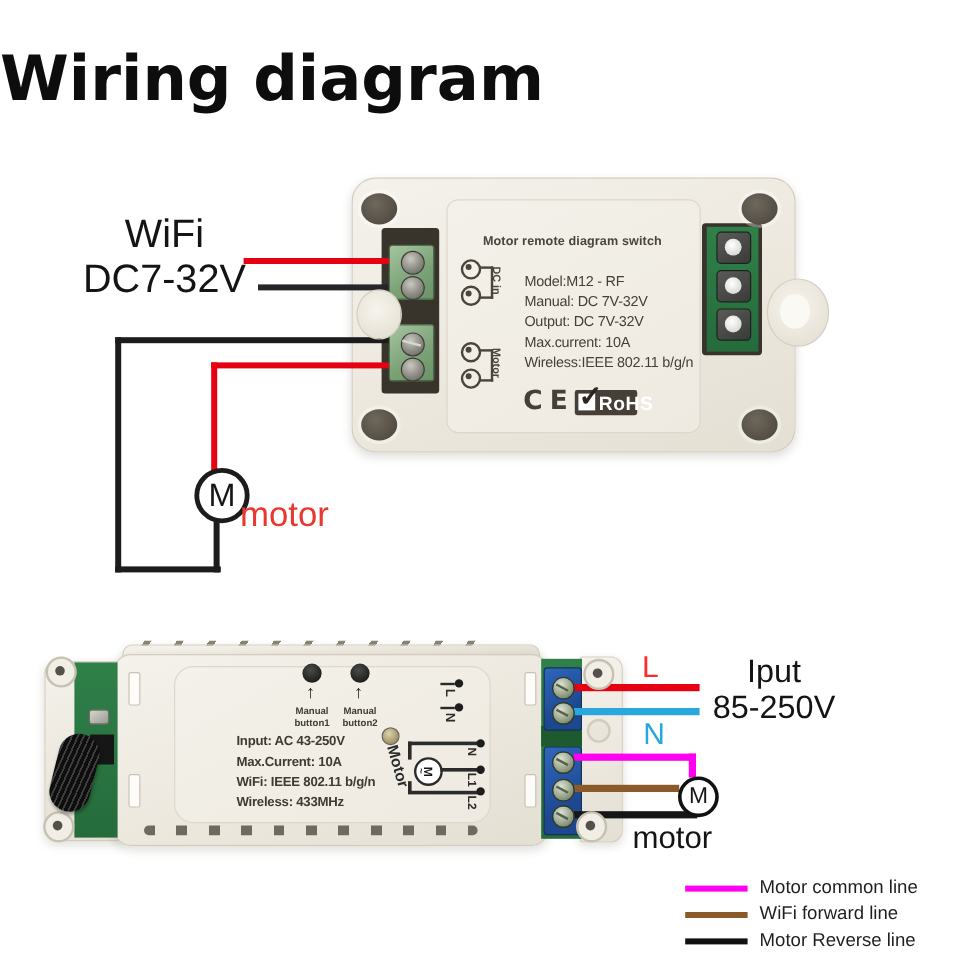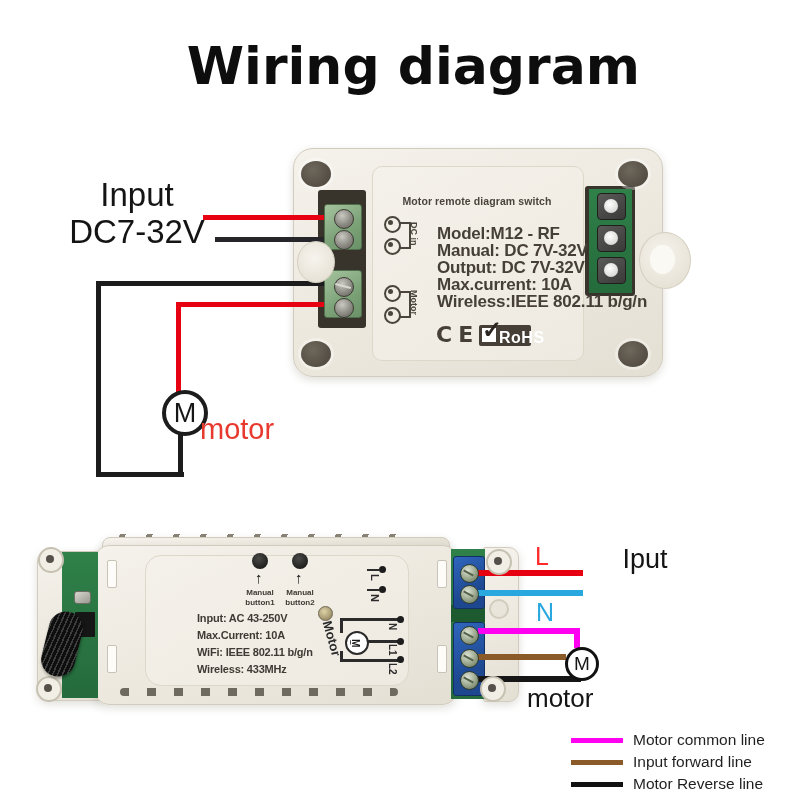--- a/index.html
+++ b/index.html
@@ -3,21 +3,21 @@
 <meta charset="utf-8">
 <style>
   html,body { margin:0; padding:0; background:#fff; }
   .canvas {
     position:relative; width:800px; height:800px; background:#ffffff;
     font-family:"Liberation Sans", sans-serif; overflow:hidden;
   }
   .abs { position:absolute; }
   
   .title {
-    position:absolute; left:0; top:36px; width:640px; text-align:right;
+    position:absolute; left:0; top:36px; width:640px; text-align:left;
     font-family:"DejaVu Sans", sans-serif; font-weight:700; font-size:52px; color:#0d0d0d;
     letter-spacing:0px;
   }
   
   .wire { position:absolute; z-index:3; }
   
   .shell {
     position:absolute; background:linear-gradient(160deg,#f5f2ec 0%,#ece8de 55%,#e3dfd3 100%);
     border:1px solid #d2ccbe; box-shadow:0 3px 8px rgba(80,70,50,.18); z-index:1;
   }
@@ -52,21 +52,21 @@
     border-radius:50%; background:radial-gradient(circle at 42% 38%, #ffffff, #d8d8d4 75%, #b9b9b4);
   }
   .bump {
     position:absolute; z-index:2; border-radius:50%;
     background:radial-gradient(circle at 45% 40%, #f7f4ee, #e6e2d6 75%, #dcd7c9);
     border:1px solid #d5cfc0;
   }
   .bump-hi { position:absolute; z-index:3; border-radius:50%; background:#fbf9f4; }
   
   .hdr { position:absolute; z-index:4; text-align:center; font-weight:700; font-size:10.5px; color:#4a443c; letter-spacing:.1px; }
-  .spec { position:absolute; z-index:4; font-weight:700; font-size:17px; letter-spacing:-.2px; color:#453f37; line-height:16.8px; white-space:nowrap; }
+  .spec { position:absolute; z-index:4; font-weight:400; font-size:12px; letter-spacing:-.2px; color:#453f37; line-height:16.8px; white-space:nowrap; }
   .ind-circle { position:absolute; z-index:4; width:13px; height:13px; border:2px solid #4a443c; border-radius:50%; }
   .ind-circle::after { content:""; position:absolute; left:2px; top:2px; width:5px; height:5px; border-radius:50%; background:#4a443c; }
   .bracket { position:absolute; z-index:4; border:2px solid #4a443c; border-left:none; background:transparent; }
   .rot90 { transform:rotate(90deg); transform-origin:left top; }
   .ind-label { position:absolute; z-index:4; font-size:9px; font-weight:700; color:#4a443c; white-space:nowrap; }
   .ce { position:absolute; z-index:4; font-size:22px; font-weight:600; letter-spacing:6px; color:#453f37; font-family:"DejaVu Sans", sans-serif; }
   .rohs { position:absolute; z-index:4; width:52px; height:21px; background:#453f37; border-radius:2px; }
   .rohs-box { position:absolute; left:3px; top:3px; width:14px; height:14px; background:#ffffff; }
   .rohs-check { position:absolute; left:0px; top:-12px; font-size:24px; font-weight:900; color:#2a2520; }
   .rohs-text { position:absolute; left:20px; top:4px; font-size:16px; font-weight:700; color:#ffffff; letter-spacing:.5px; }
@@ -114,21 +114,21 @@
   .legtext { position:absolute; z-index:4; font-size:15.5px; color:#1f1f1f; white-space:nowrap; }
 </style>
 </head>
 <body>
 
 <div class="canvas">
 
   <div class="title">Wiring diagram</div>
 
   <div class="biglabel" style="left:62px; top:176px; width:150px; font-size:33px; line-height:37px;">
-    <div>Input</div>
+    <div>WiFi</div>
     <div>DC7-32V</div>
   </div>
 
   <div class="wire" style="left:203px; top:215px; width:140px; height:5px; background:#e60012;"></div>
   <div class="wire" style="left:215px; top:237px; width:128px; height:5px; background:#26262a;"></div>
 
   <div class="wire" style="left:96px; top:281px; width:247px; height:5px; background:#1c1c1c;"></div>
   <div class="wire" style="left:96px; top:281px; width:5px; height:196px; background:#1c1c1c;"></div>
   <div class="wire" style="left:96px; top:472px; width:88px; height:5px; background:#1c1c1c;"></div>
   <div class="wire" style="left:178px; top:426px; width:5px; height:51px; background:#1c1c1c;"></div>
@@ -268,32 +268,33 @@
   <div class="post" style="left:486px; top:549px;"></div>
   <div class="post" style="left:480px; top:676px;"></div>
   <div class="abs" style="left:489px; top:599px; width:16px; height:16px; border:2px solid #d2ccbd; border-radius:50%; background:#e9e5da; z-index:2;"></div>
 
   <div class="wire" style="left:478px; top:570px; width:105px; height:6px; background:#e60012;"></div>
   <div class="wire" style="left:478px; top:590px; width:105px; height:6px; background:#29a7df;"></div>
   <div class="biglabel" style="left:535px; top:542px; font-size:25px; color:#ff2a2a;">L</div>
   <div class="biglabel" style="left:536px; top:598px; font-size:25px; color:#29a7df;">N</div>
   <div class="biglabel" style="left:585px; top:544px; width:120px; font-size:27px; line-height:30px;">
     <div>Iput</div>
+    <div>85-250V</div>
   </div>
 
   <div class="wire" style="left:478px; top:628px; width:102px; height:6px; background:#ff00f0;"></div>
   <div class="wire" style="left:574px; top:628px; width:6px; height:20px; background:#ff00f0;"></div>
   <div class="wire" style="left:478px; top:654px; width:88px; height:6px; background:#8a5a28;"></div>
   <div class="wire" style="left:478px; top:676px; width:103px; height:6px; background:#161616;"></div>
 
   <div class="mcirc" style="left:565px; top:647px; width:28px; height:28px; border:3.5px solid #111; font-size:19px; font-weight:500;">
     <span>M</span>
   </div>
   <div class="motor-blk" style="left:527px; top:683px;">motor</div>
 
   <div class="legline" style="left:571px; top:738px; background:#ff00f0;"></div>
   <div class="legtext" style="left:633px; top:731px;">Motor common line</div>
   <div class="legline" style="left:571px; top:760px; background:#8a5a28;"></div>
-  <div class="legtext" style="left:633px; top:753px;">Input forward line</div>
+  <div class="legtext" style="left:633px; top:753px;">WiFi forward line</div>
   <div class="legline" style="left:571px; top:782px; background:#111111;"></div>
   <div class="legtext" style="left:633px; top:775px;">Motor Reverse line</div>
 
 </div>
 
 </body></html>

